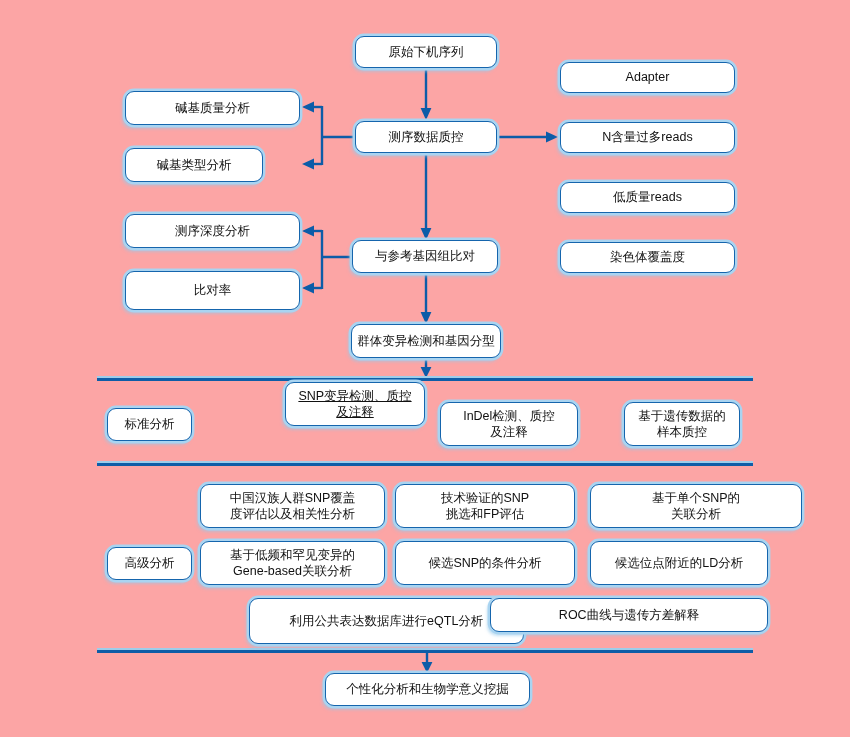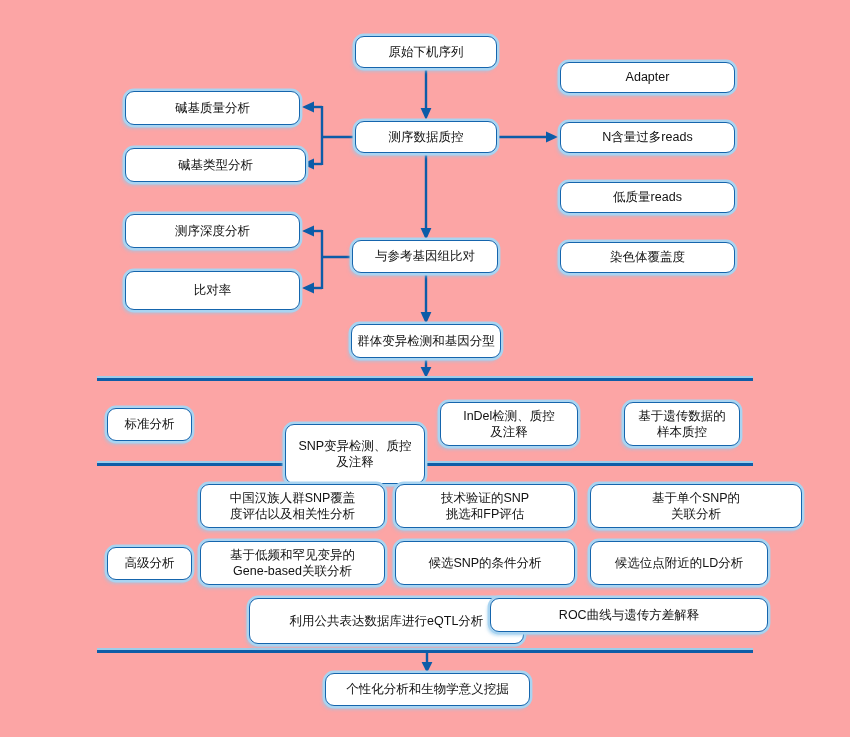--- a/index.html
+++ b/index.html
@@ -91,36 +91,36 @@
       <polygon points="427,673 421.6,662 432.4,662"></polygon>
     </g>
   </svg>
 
   <div class="node" style="left:355px; top:36px;  width:142px; height:32px;">原始下机序列</div>
   <div class="node" style="left:355px; top:121px; width:142px; height:32px;">测序数据质控</div>
   <div class="node" style="left:352px; top:240px; width:146px; height:33px;">与参考基因组比对</div>
   <div class="node" style="left:351px; top:324px; width:150px; height:34px;">群体变异检测和基因分型</div>
 
   <div class="node" style="left:125px; top:91px;  width:175px; height:34px;">碱基质量分析</div>
-  <div class="node" style="left:125px; top:148px; width:181px; height:34px;">碱基类型分析</div>
+  <div class="node" style="left:125px; top:148px; width:138px; height:34px;">碱基类型分析</div>
 
   <div class="node" style="left:560px; top:62px;  width:175px; height:31px;">Adapter</div>
   <div class="node" style="left:560px; top:122px; width:175px; height:31px;">N含量过多reads</div>
   <div class="node" style="left:560px; top:182px; width:175px; height:31px;">低质量reads</div>
   <div class="node" style="left:560px; top:242px; width:175px; height:31px;">染色体覆盖度</div>
 
   <div class="node" style="left:125px; top:214px; width:175px; height:34px;">测序深度分析</div>
   <div class="node" style="left:125px; top:271px; width:175px; height:39px;">比对率</div>
 
   <div class="divider" style="top:378px;"></div>
   <div class="divider" style="top:463px;"></div>
   <div class="divider" style="top:650px;"></div>
 
   <div class="node" style="left:107px; top:408px; width:85px;  height:33px;">标准分析</div>
-  <div class="node" style="left:285px; top:424px; width:140px; height:60px;">SNP变异检测、质控
+  <div class="node" style="left:285px; top:382px; width:140px; height:44px;text-decoration:underline;">SNP变异检测、质控
 及注释</div>
   <div class="node" style="left:440px; top:402px; width:138px; height:44px;">InDel检测、质控
 及注释</div>
   <div class="node" style="left:595px; top:402px; width:116px; height:44px;margin-left:29px;">基于遗传数据的
 样本质控</div>
 
   <div class="node" style="left:107px; top:547px; width:85px;  height:33px;text-align:right;">高级分析</div>
   <div class="node" style="left:200px; top:484px; width:185px; height:44px;">中国汉族人群SNP覆盖
 度评估以及相关性分析</div>
   <div class="node" style="left:395px; top:484px; width:180px; height:44px;">技术验证的SNP

